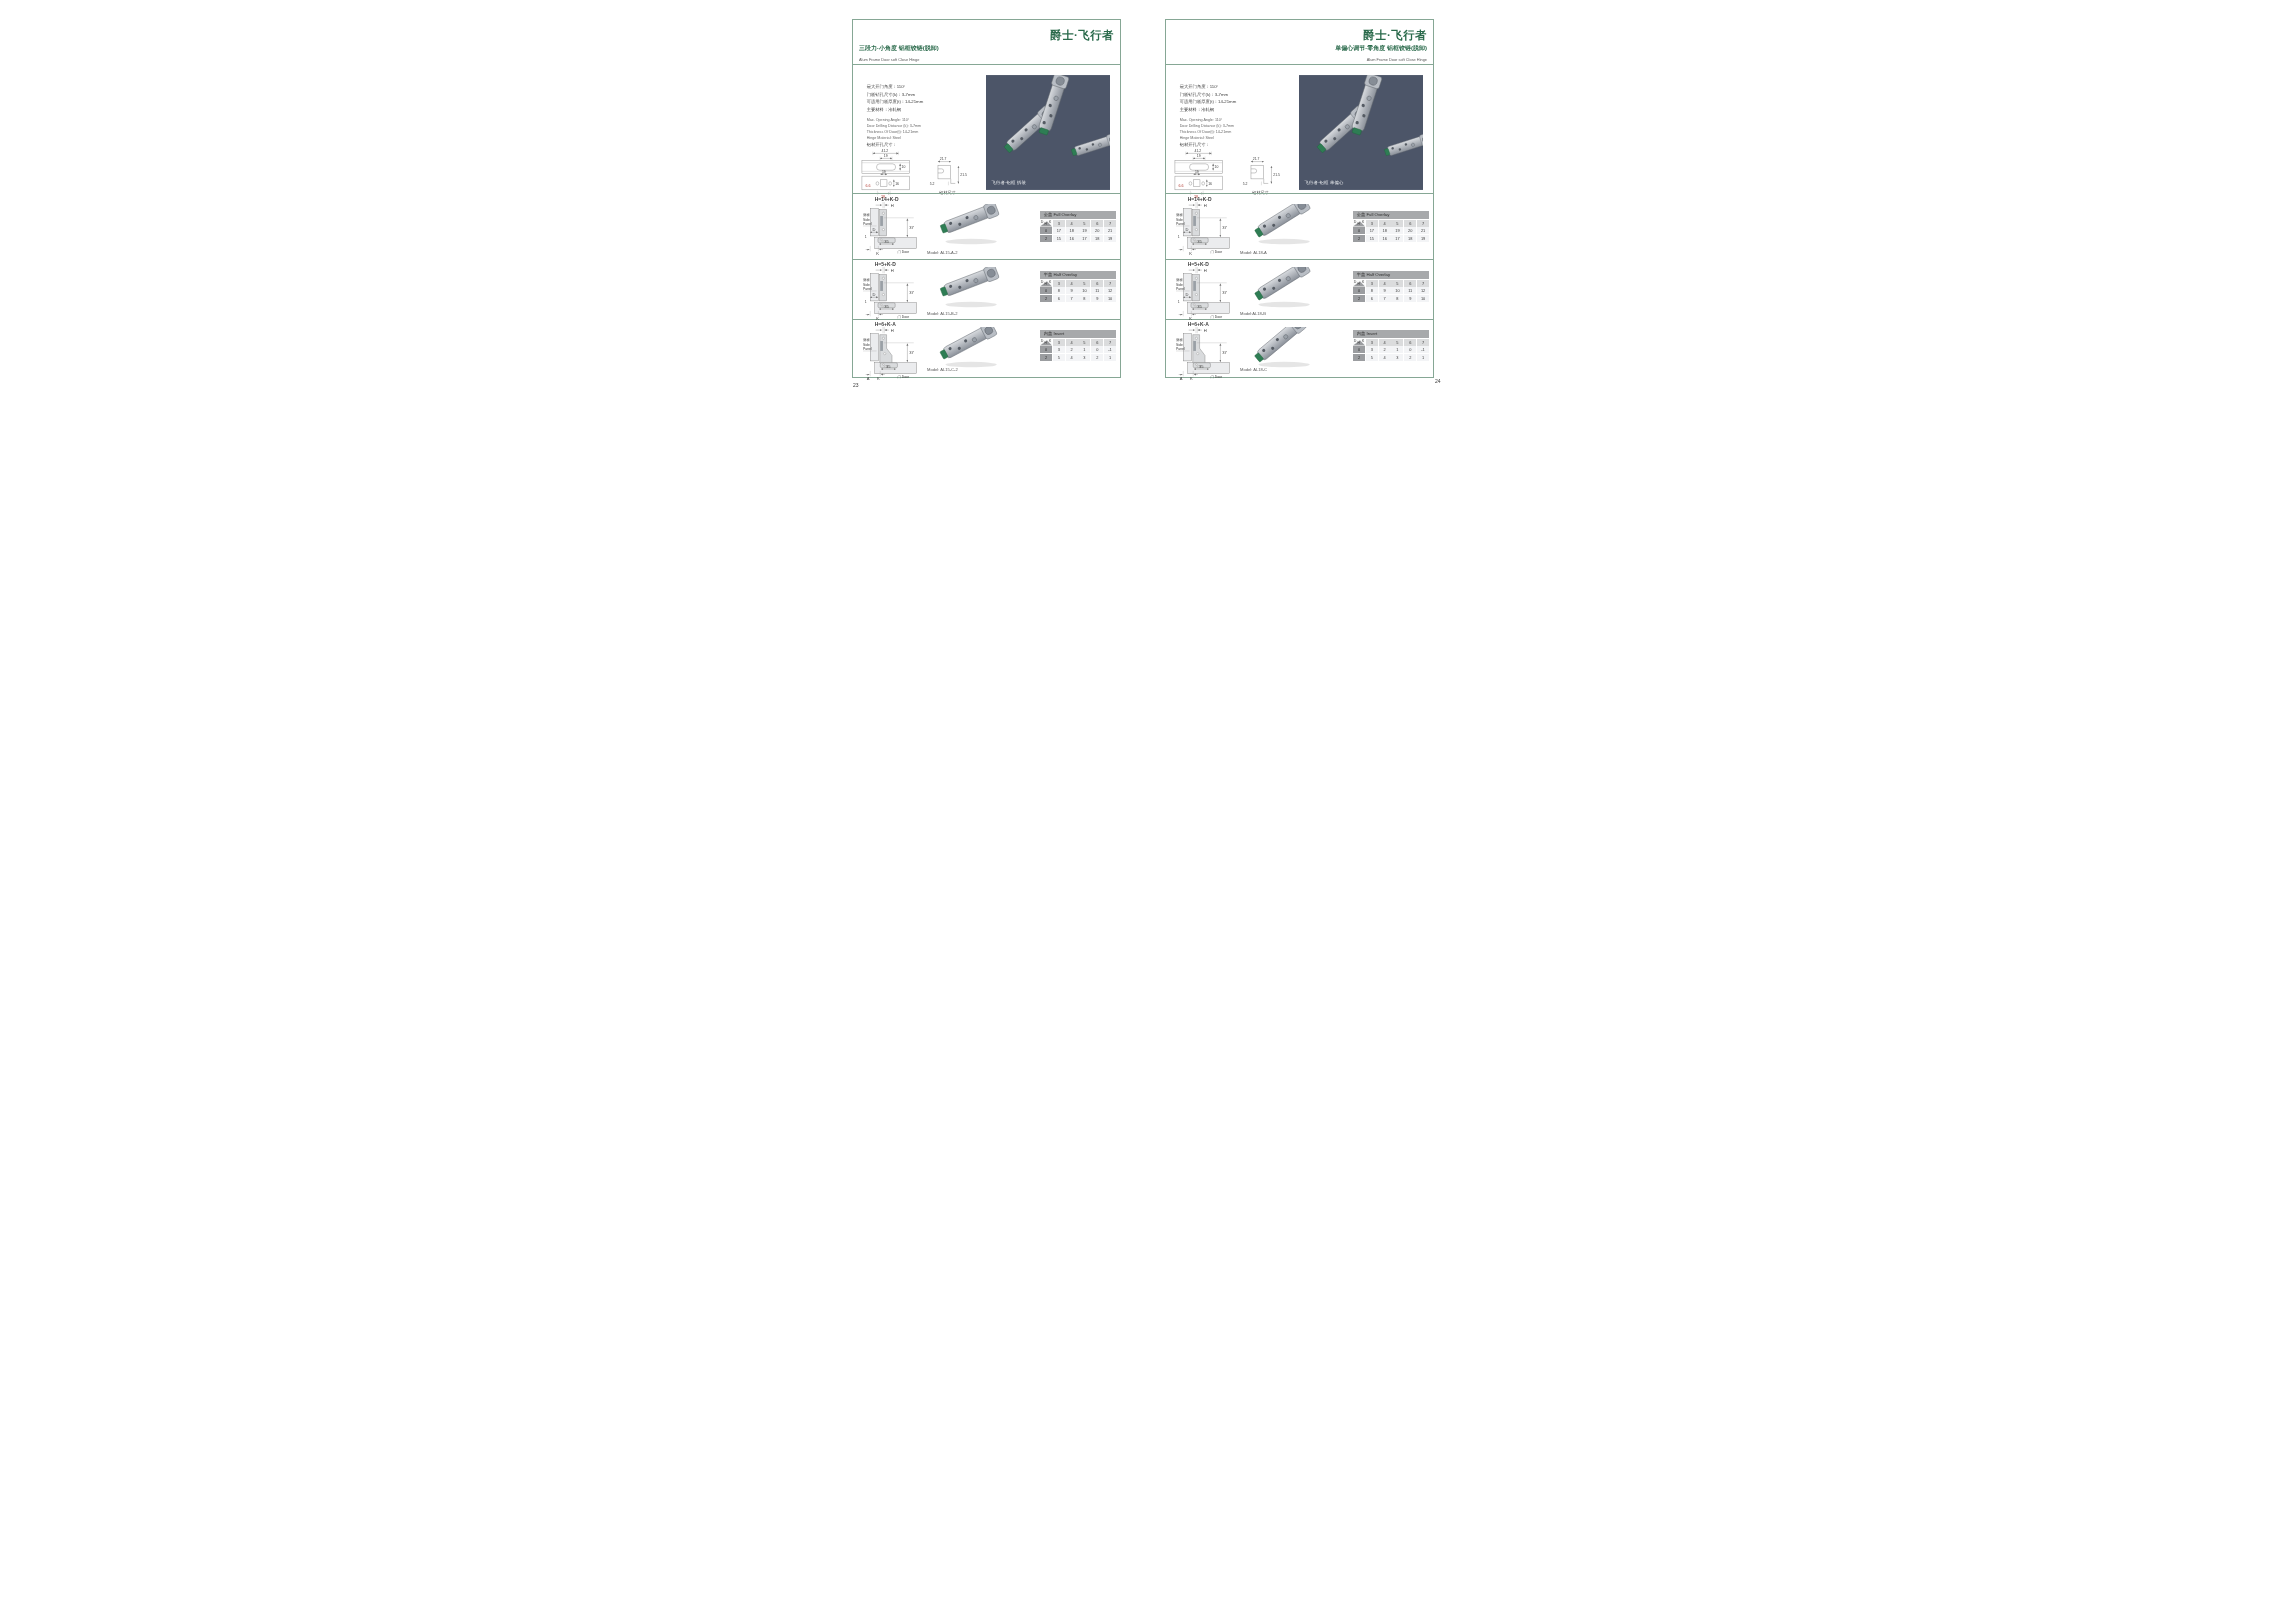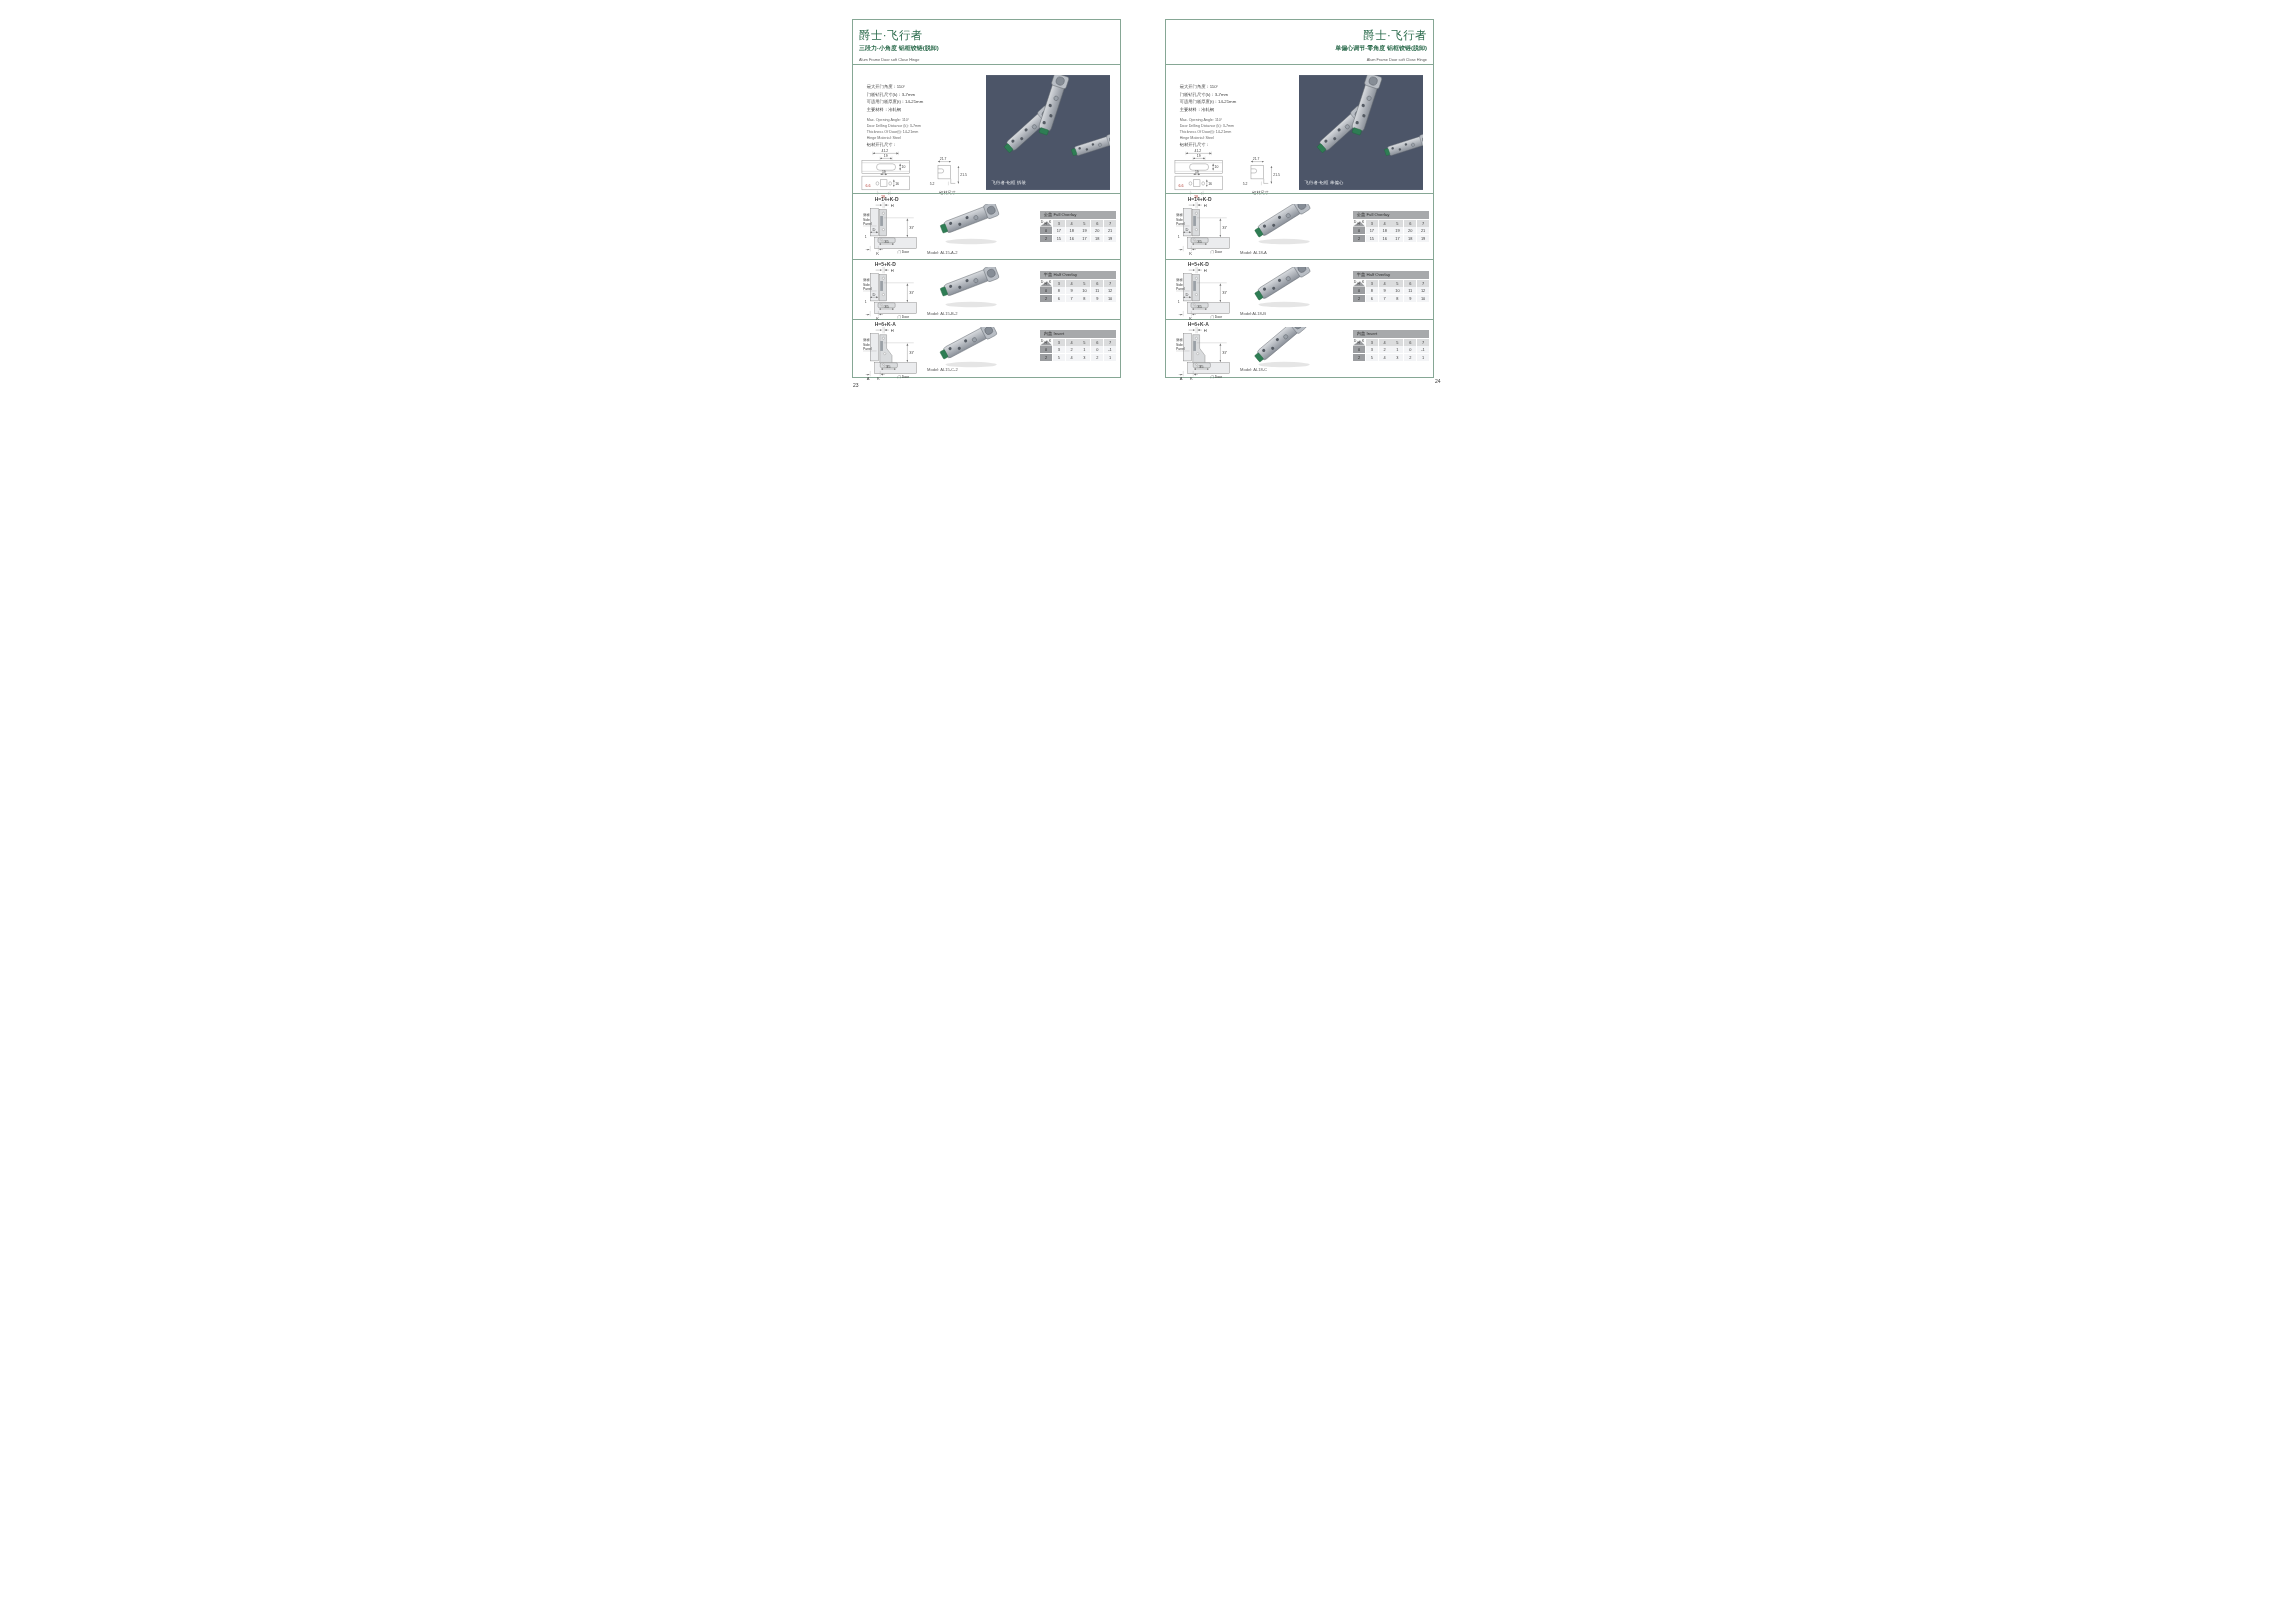--- a/index.html
+++ b/index.html
@@ -4,21 +4,21 @@
 <style>
   html,body{margin:0;padding:0;background:#ffffff;}
   .sheet{position:relative;width:620px;height:405px;background:#fff;margin:0 auto;
          font-family:"Liberation Sans",sans-serif;overflow:hidden;}
   .panel{position:absolute;top:19px;width:267px;height:357px;border:0.5px solid #86a795;background:#fff;}
   .panel-l{left:20px;}
   .panel-r{left:333px;}
   .sep{position:absolute;left:0;right:0;height:0.5px;background:#86a795;}
   .hdr{position:absolute;left:6px;right:6px;top:9px;}
   .panel-r .hdr{text-align:right;}
-  .h-title{font-size:11.4px;font-weight:normal;color:#2a6a4b;letter-spacing:0.5px;line-height:1.1;}
+  .h-title{font-size:11.4px;font-weight:bold;color:#2a6a4b;letter-spacing:0.5px;line-height:1.1;text-align:right;}
   .h-sub{font-size:6px;font-weight:bold;color:#2a6a4b;margin-top:2.3px;}
   .h-sub-en{font-size:3.9px;color:#5a5a5a;margin-top:4.6px;}
   .specs-cn{position:absolute;left:13.7px;top:63px;font-size:4.3px;color:#3e3e3e;line-height:1.78;}
   .specs-en{position:absolute;left:13.7px;top:97px;font-size:3.7px;color:#686868;line-height:1.66;}
   .drill-label{position:absolute;left:13.7px;top:122px;font-size:4.3px;color:#3e3e3e;}
   .drill{position:absolute;left:5.5px;top:127px;}
   .photo{position:absolute;left:133px;top:55px;width:124px;height:115px;}
   .photo svg{display:block;}
   .photo-cap{position:absolute;left:5.5px;bottom:4.6px;color:#eef0f2;font-size:4.3px;letter-spacing:0.2px;}
   .secsvg{position:absolute;left:10px;}

